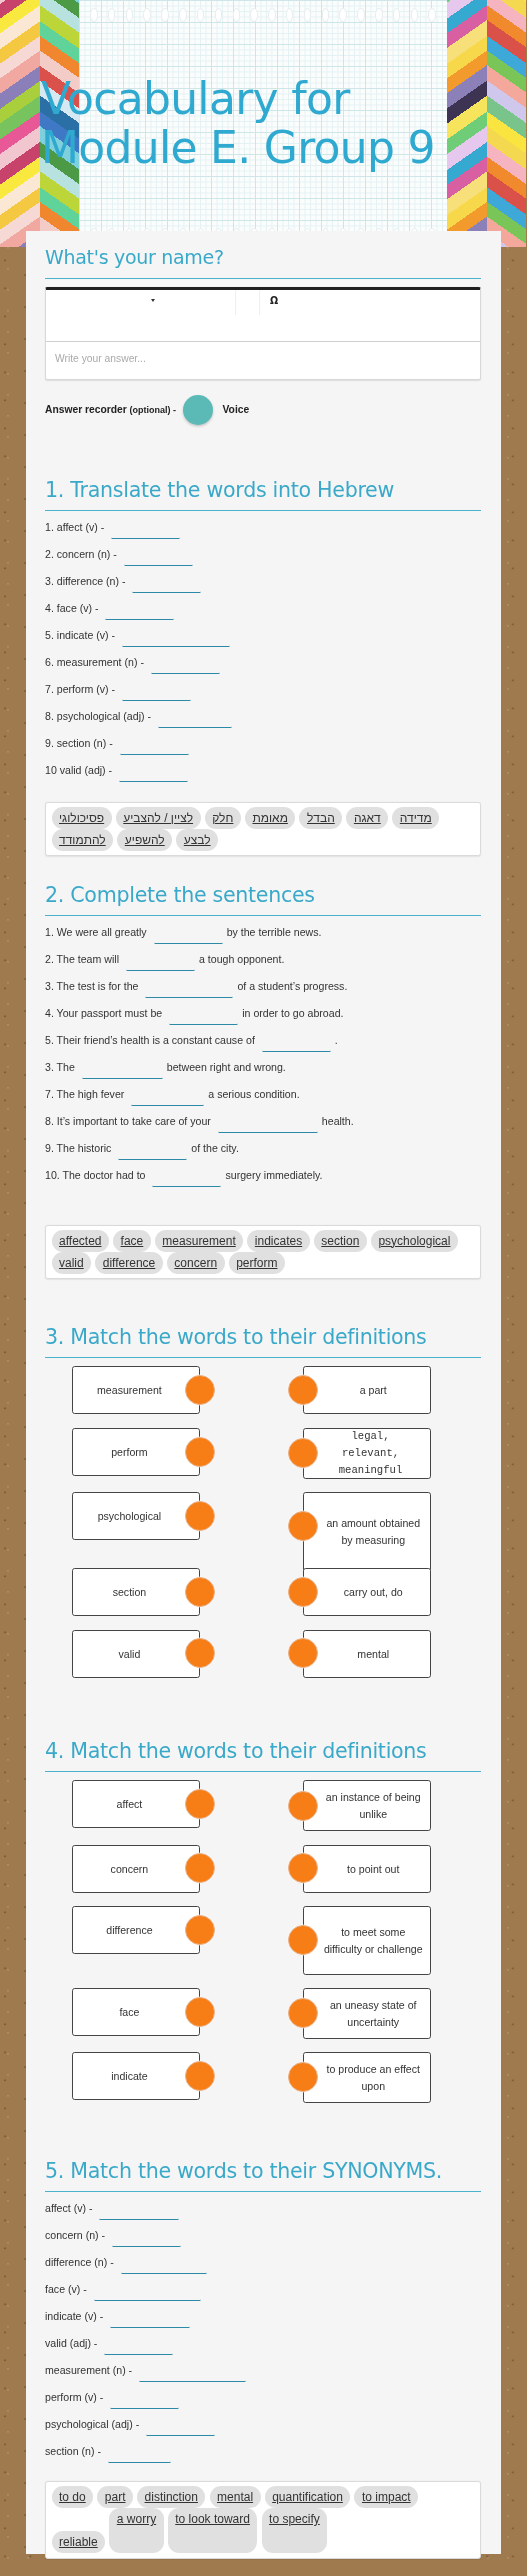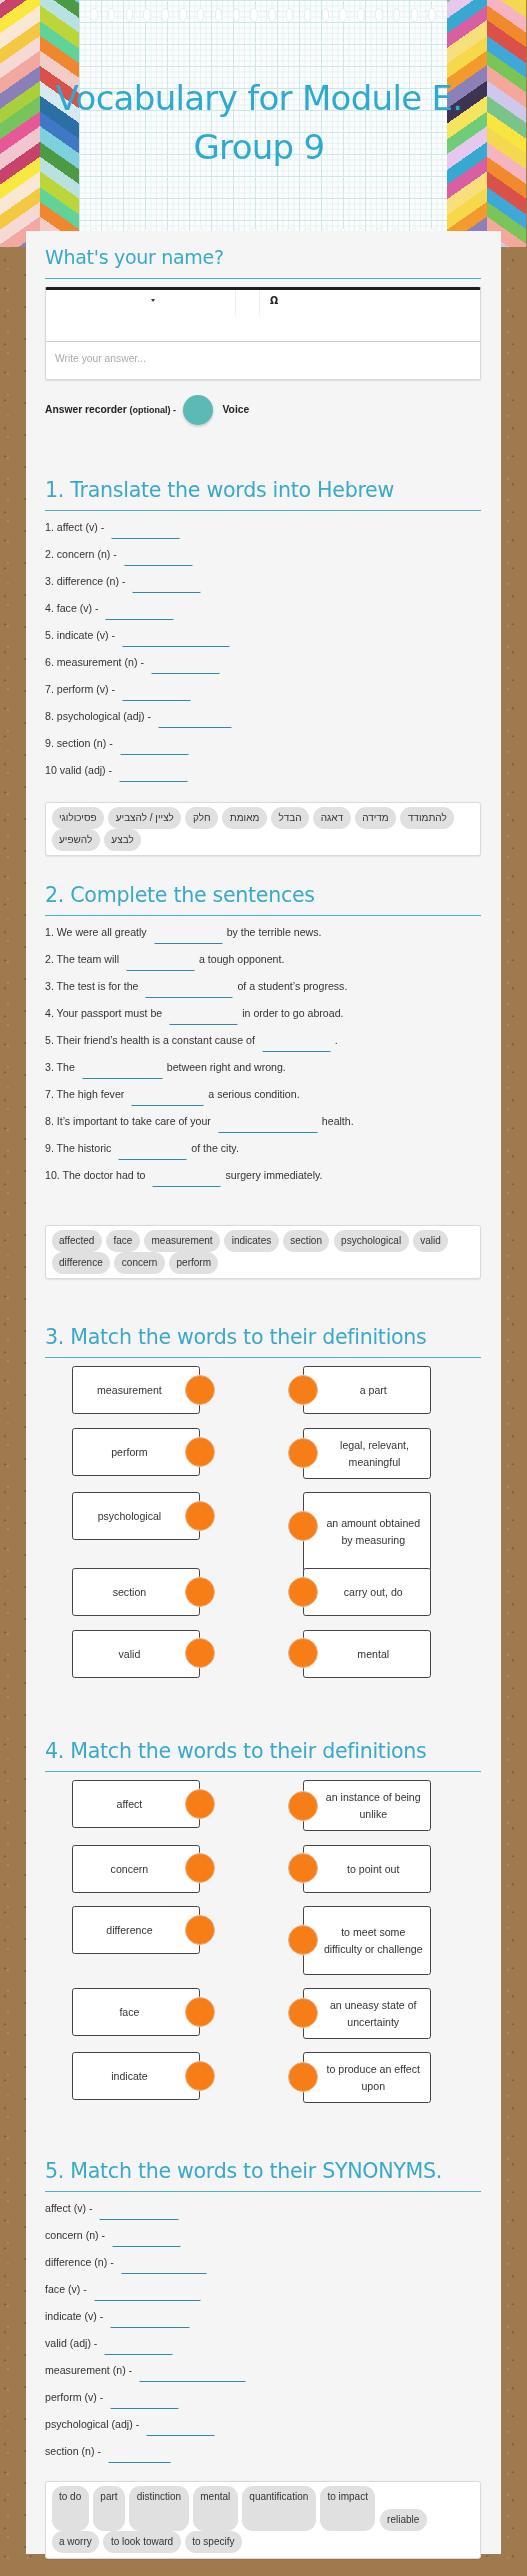--- a/index.html
+++ b/index.html
@@ -74,24 +74,24 @@
   .paper .holes {
     position: absolute; left: 11px; right: 11px; height: 15px;
     display: flex; justify-content: space-between;
   }
   .paper .holes span {
     width: 7.5px; height: 13.7px; border-radius: 50%;
     background: #ffffff; border: 0.7px solid #e8eef0;
   }
   .page-title {
     position: absolute; left: 41px; top: 74px; width: 436px;
-    text-align: center;
+    text-align: left;
     font-family: "DejaVu Sans", sans-serif;
     font-weight: normal;
-    font-size: 34px; line-height: 49px;
+    font-size: 44px; line-height: 49px;
     color: #2fa9cf;
     letter-spacing: -0.7px;
   }
 
   
   .card {
     position: absolute; left: 26px; top: 231px; width: 475px; height: 2323px;
     background: #f5f5f5;
     padding: 0 13.7px;
   }
@@ -156,22 +156,22 @@
     border-radius: 0 0 1.4px 1.4px;
   }
   .bank {
     background: #fff; border: 0.7px solid #dadada; border-radius: 2.7px;
     box-shadow: 0 0.7px 1.4px rgba(0,0,0,0.08);
     padding: 4.1px 5.5px; display: flex; flex-wrap: wrap;
   }
   .chip {
     background: #e0e0e0; border-radius: 11px;
     padding: 4.8px 7.5px; margin: 0 4.1px 0 0;
-    font-family: "Liberation Sans", sans-serif; font-size: 10px; color: #333;
-    line-height: 12.4px; cursor: grab;
+    font-family: "Liberation Sans", sans-serif; font-size: 12px; color: #333;
+    line-height: 12.4px; cursor: grab; text-decoration: underline;
   }
   .chip.he { direction: rtl; }
 
   .match { position: relative; margin-top: 8.2px; }
   .mbox {
     position: absolute; background: #fff; border: 0.7px solid #444; border-radius: 2.7px;
     display: flex; align-items: center; justify-content: center; text-align: center;
     font-family: "Liberation Sans", sans-serif; font-size: 10.6px; color: #333; line-height: 17px;
   }
   .knob {
@@ -410,21 +410,21 @@
         </div>
         <span class="knob" style="left: 140px; top: 211px;"></span>
         <div class="mbox" style="left: 27.4px; top: 264px; width: 128px; height: 48px; padding: 0px 18px 0px 4.1px;">
           <span>valid</span>
         </div>
         <span class="knob" style="left: 140px; top: 272px;"></span>
         <div class="mbox" style="left: 258px; top: 0px; width: 128px; height: 48px; padding: 0px 5.5px 0px 18px;">
           <span>a part</span>
         </div>
         <span class="knob" style="left: 243px; top: 9px;"></span>
-        <div class="mbox" style="left: 258px; top: 62px; width: 128px; height: 51px; padding: 0px 3px 0px 18px;">
+        <div class="mbox" style="left: 258px; top: 62px; width: 128px; height: 51px; padding: 0px 11px 0px 18px; font-family: Liberation Mono, monospace;">
           <span>legal, relevant, meaningful</span>
         </div>
         <span class="knob" style="left: 243px; top: 72px;"></span>
         <div class="mbox" style="left: 258px; top: 126px; width: 128px; height: 80px; padding: 0px 5.5px 0px 18px;">
           <span>an amount obtained by measuring</span>
         </div>
         <span class="knob" style="left: 243px; top: 145px;"></span>
         <div class="mbox" style="left: 258px; top: 202px; width: 128px; height: 48px; padding: 0px 5.5px 0px 18px;">
           <span>carry out, do</span>
         </div>

